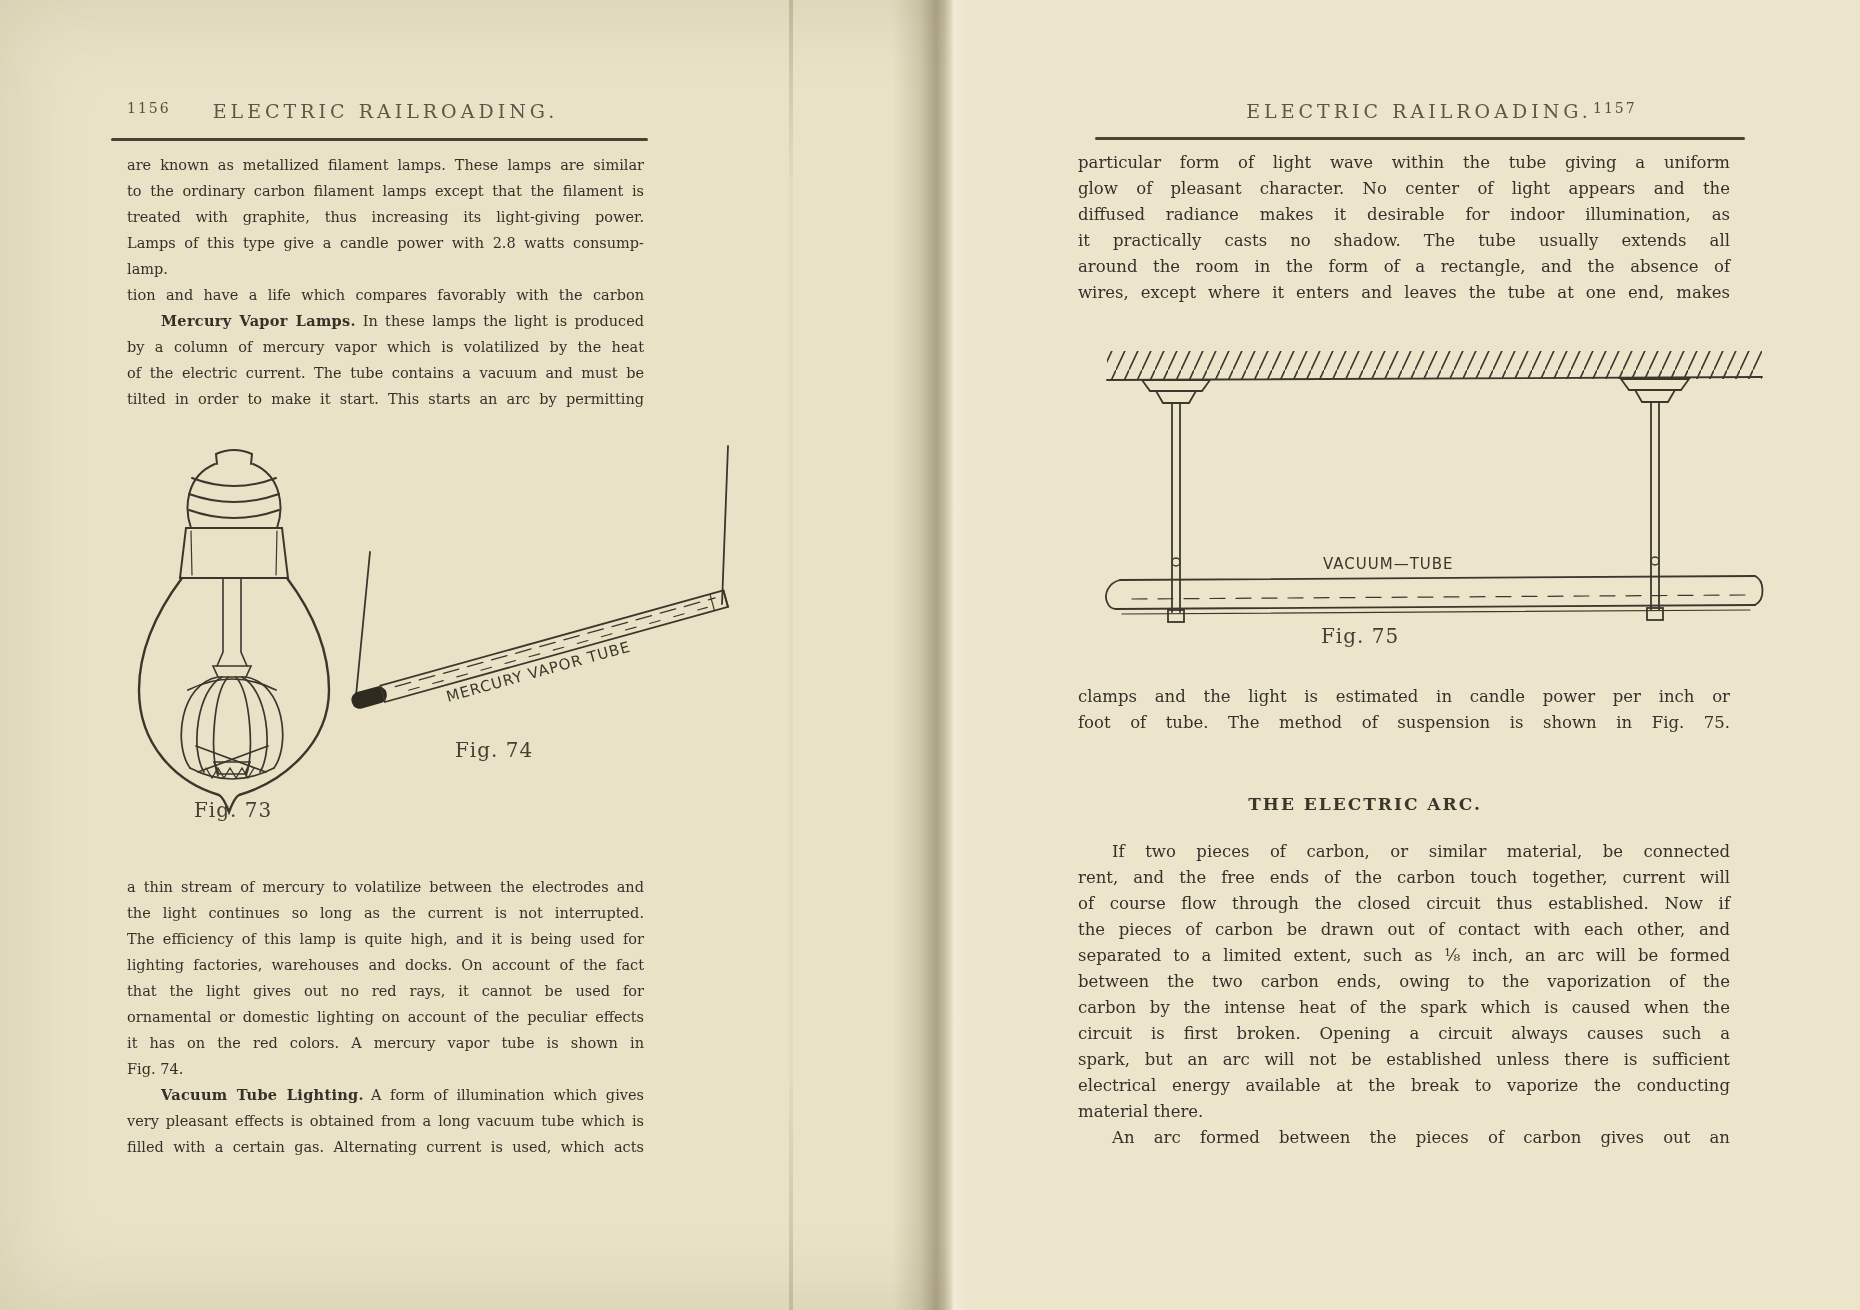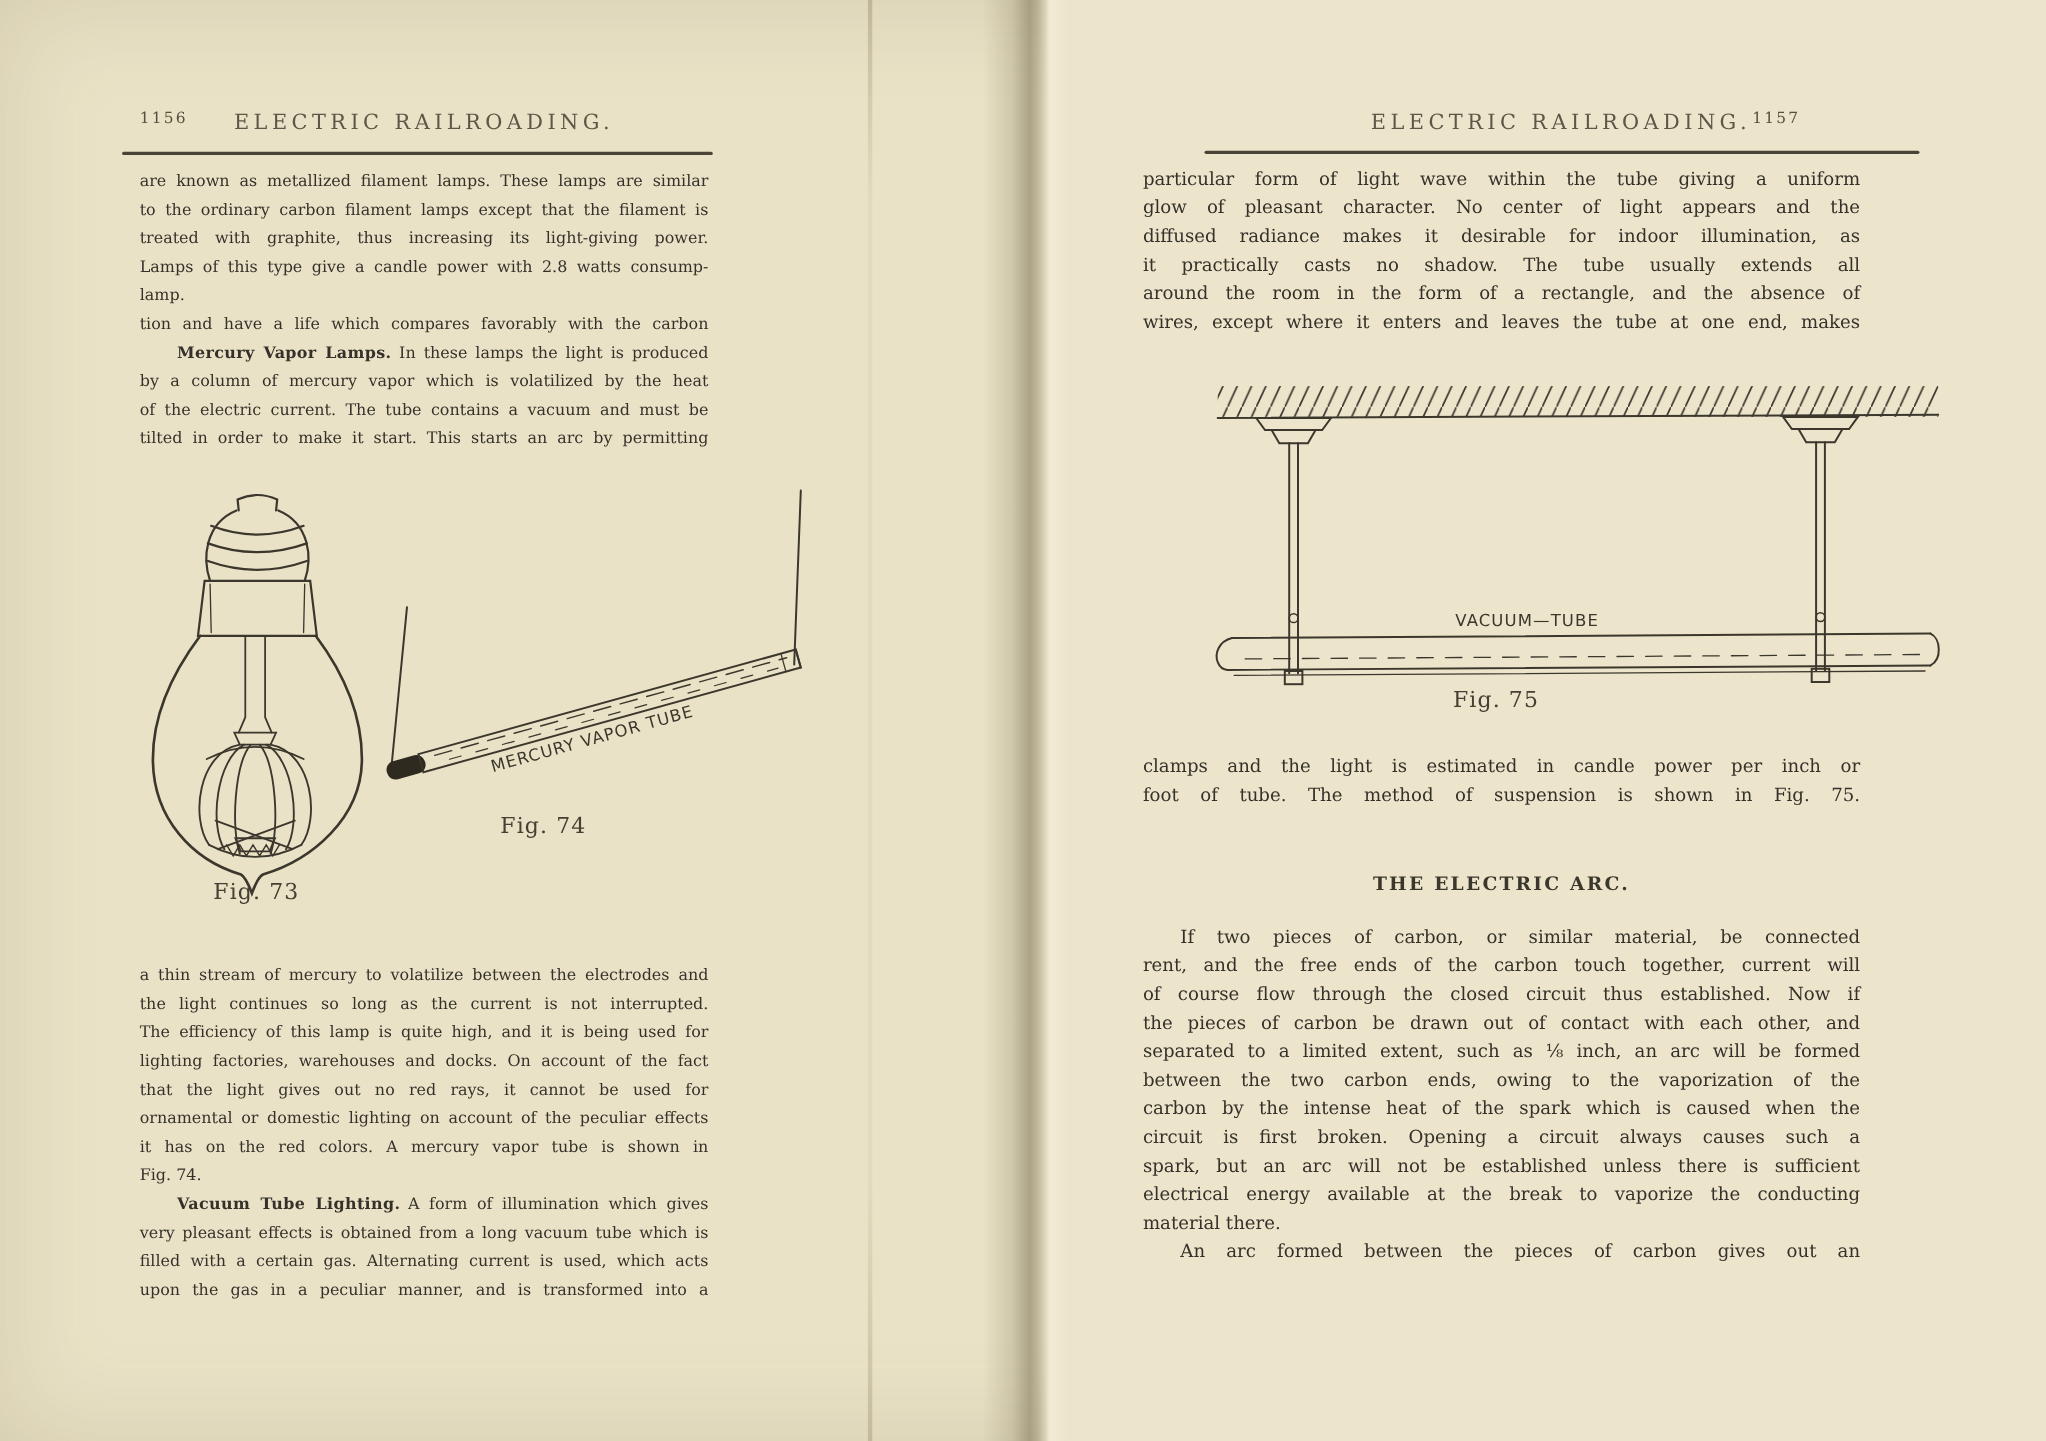--- a/index.html
+++ b/index.html
@@ -16,21 +16,21 @@
       rgba(116,106,78,0.52) 45%, rgba(140,130,100,0.42) 53%,
       rgba(246,240,220,0.55) 64%, rgba(236,229,205,0) 82%);}
   .crease{position:absolute;left:789px;top:0;width:4px;height:1310px;
     background:linear-gradient(180deg, rgba(140,128,95,0.38), rgba(140,128,95,0.07) 14%,
       rgba(140,128,95,0.07) 82%, rgba(140,128,95,0.34));}
   .runhead{position:absolute;font-size:19px;letter-spacing:4px;color:#5d5748;text-align:center;}
   .pagenum{position:absolute;font-size:14px;letter-spacing:2px;color:#55503f;}
   .rule{position:absolute;height:3px;background:#4a4436;border-radius:2px;}
   .col{position:absolute;}
   .col-l{left:127px;width:517px;font-size:14.5px;}
-  .col-r{left:1039px;width:652px;font-size:16.5px;}
+  .col-r{left:1078px;width:652px;font-size:16.5px;}
   .tl{height:26px;line-height:26px;text-align:justify;text-align-last:justify;white-space:normal;}
   .tl.last{text-align-last:left;}
   .tl.ind{text-indent:34px;}
   .tl b{font-weight:bold;letter-spacing:0.3px;padding-right:7px;}
   .caption{position:absolute;width:160px;text-align:center;font-size:20px;color:#454033;letter-spacing:1px;}
   .sechead{position:absolute;font-weight:bold;font-size:17px;letter-spacing:2px;color:#3b372c;text-align:center;}
   svg{position:absolute;overflow:visible;}
   svg text{font-family:"DejaVu Sans", sans-serif;fill:#3b372c;}
 </style>
 </head>
@@ -132,21 +132,20 @@
           <div class="tl">lighting factories, warehouses and docks. On account of the fact</div>
           <div class="tl">that the light gives out no red rays, it cannot be used for</div>
           <div class="tl">ornamental or domestic lighting on account of the peculiar effects</div>
           <div class="tl">it has on the red colors. A mercury vapor tube is shown in</div>
           <div class="tl last">Fig. 74.</div>
         </div>
       <div>
           <div class="tl ind"><b>Vacuum Tube Lighting.</b>A form of illumination which gives</div>
           <div class="tl">very pleasant effects is obtained from a long vacuum tube which is</div>
           <div class="tl">filled with a certain gas. Alternating current is used, which acts</div>
-          <div class="tl">upon the gas in a peculiar manner, and is transformed into a</div>
         </div>
     </div>
   </div>
 
   <div>
     <div class="runhead" style="left:1093px;width:652px;top:100px;">ELECTRIC RAILROADING.</div>
     <div class="pagenum" style="left:1593px;top:100px;">1157</div>
     <div class="rule" style="left:1095px;top:137px;width:650px;height:2.5px;"></div>
 
     <div class="col col-r" style="top:150px;">

